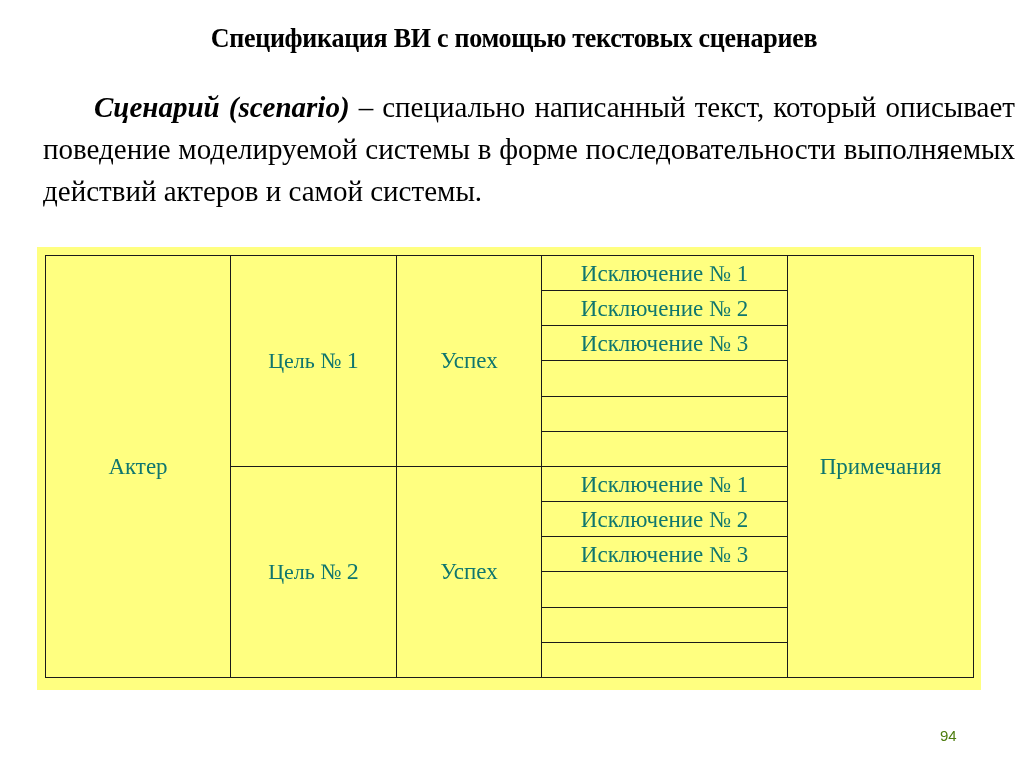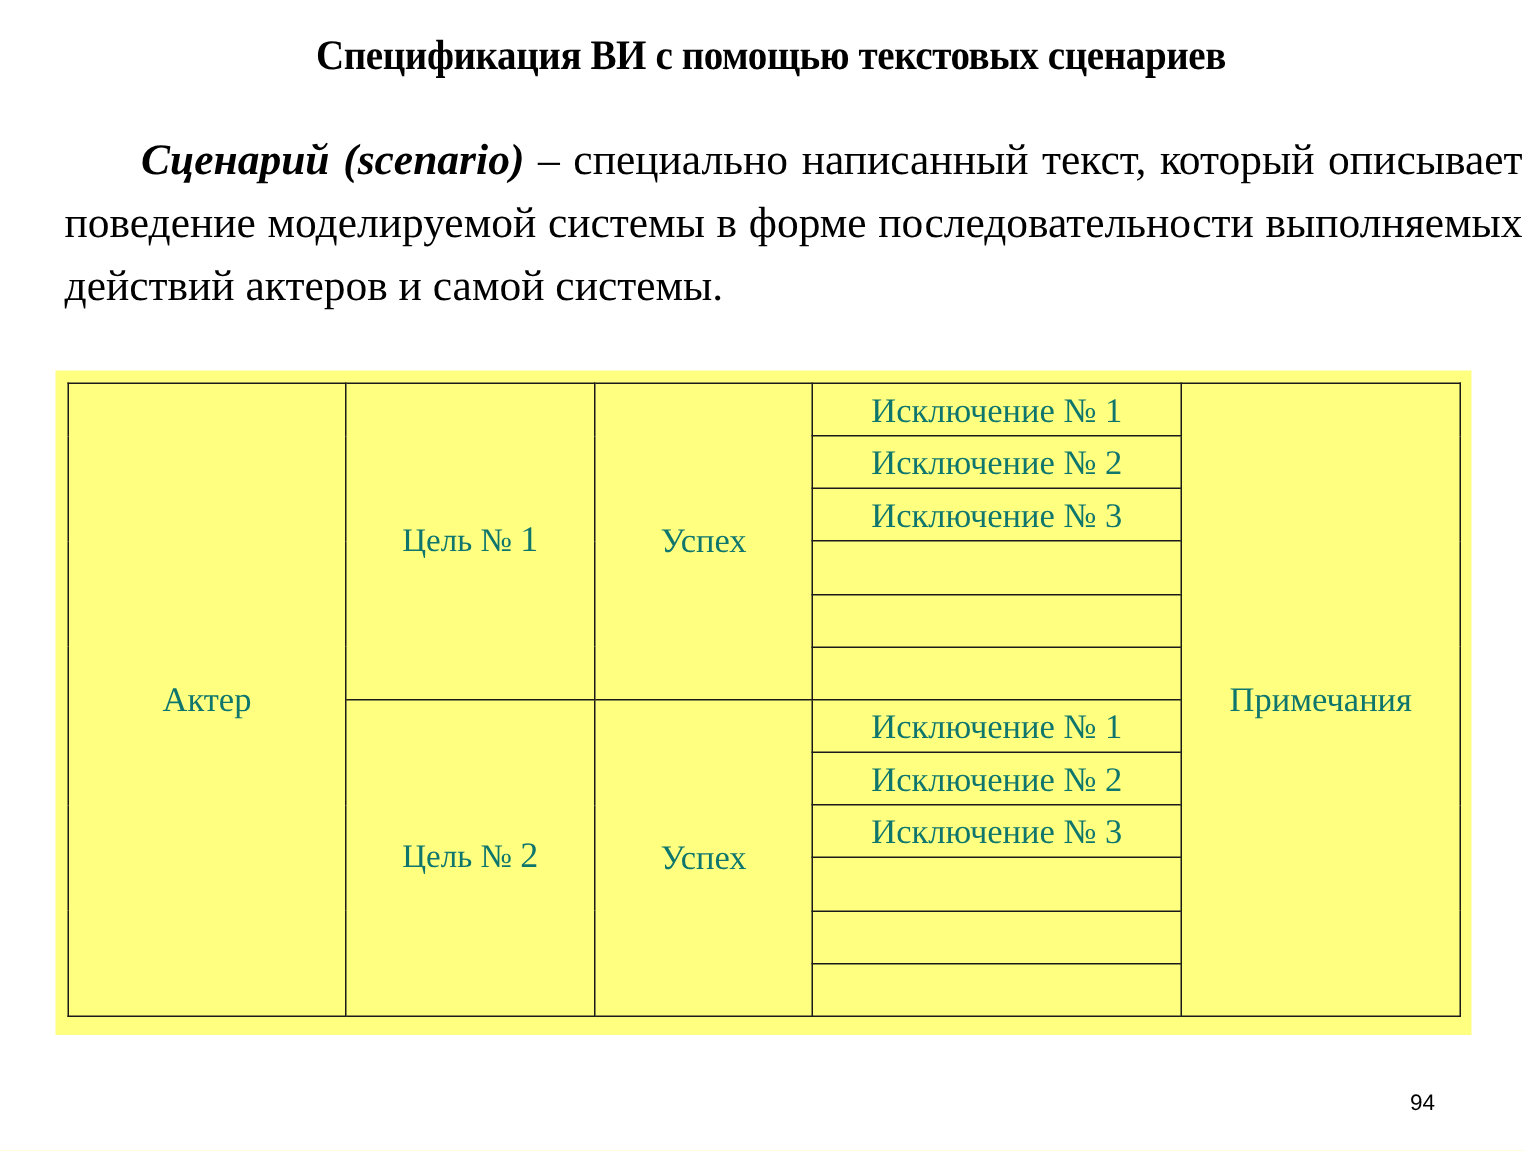--- a/index.html
+++ b/index.html
@@ -87,21 +87,21 @@
     }
     td.actor-cell {
       padding-top: 0;
     }
     .page-number {
       position: absolute;
       left: 940px;
       top: 727px;
       font-family: "Liberation Sans", sans-serif;
       font-size: 15px;
-      color: #000000;
+      color: #4d7c0f;
     }
   </style>
 </head>
 <body>
 
 <div class="slide-title">Спецификация ВИ с помощью текстовых сценариев</div>
 
 <div class="definition"><span class="indent"></span><span class="term">Сценарий (scenario)</span><span> – специально написанный текст, который описывает поведение моделируемой системы в форме последовательности выполняемых действий актеров и самой системы.</span></div>
 
 <div class="yellow-panel"></div>

